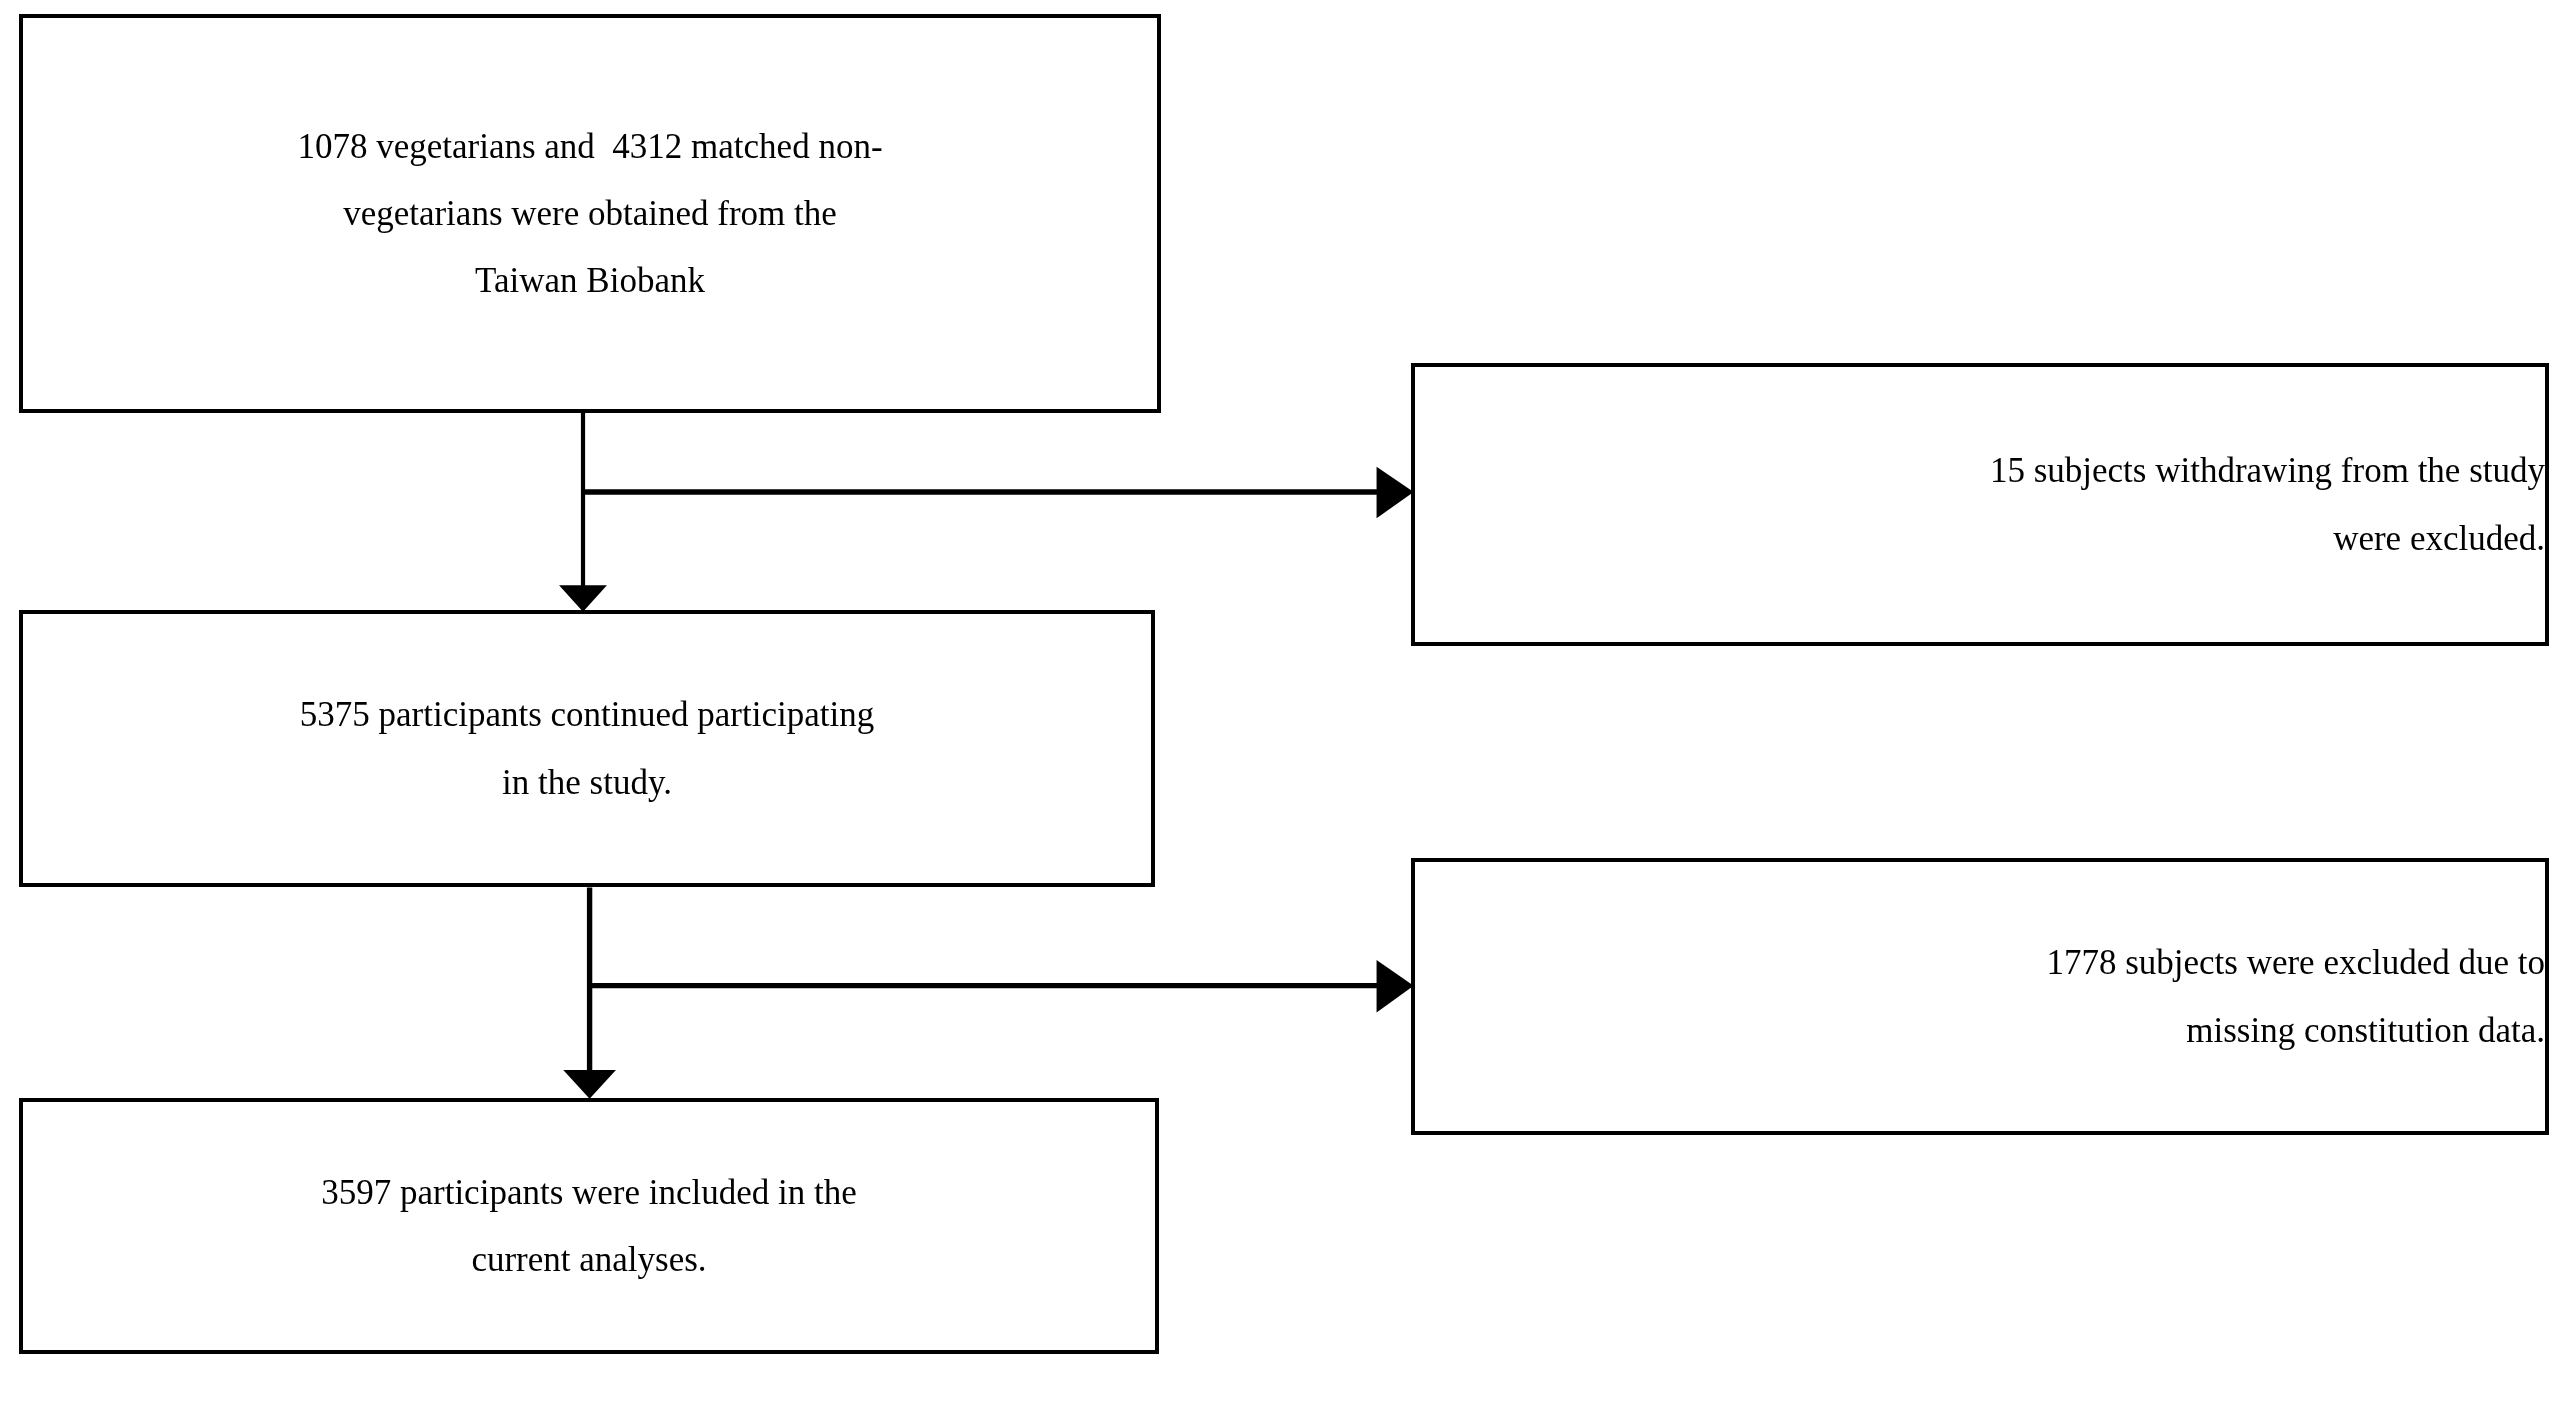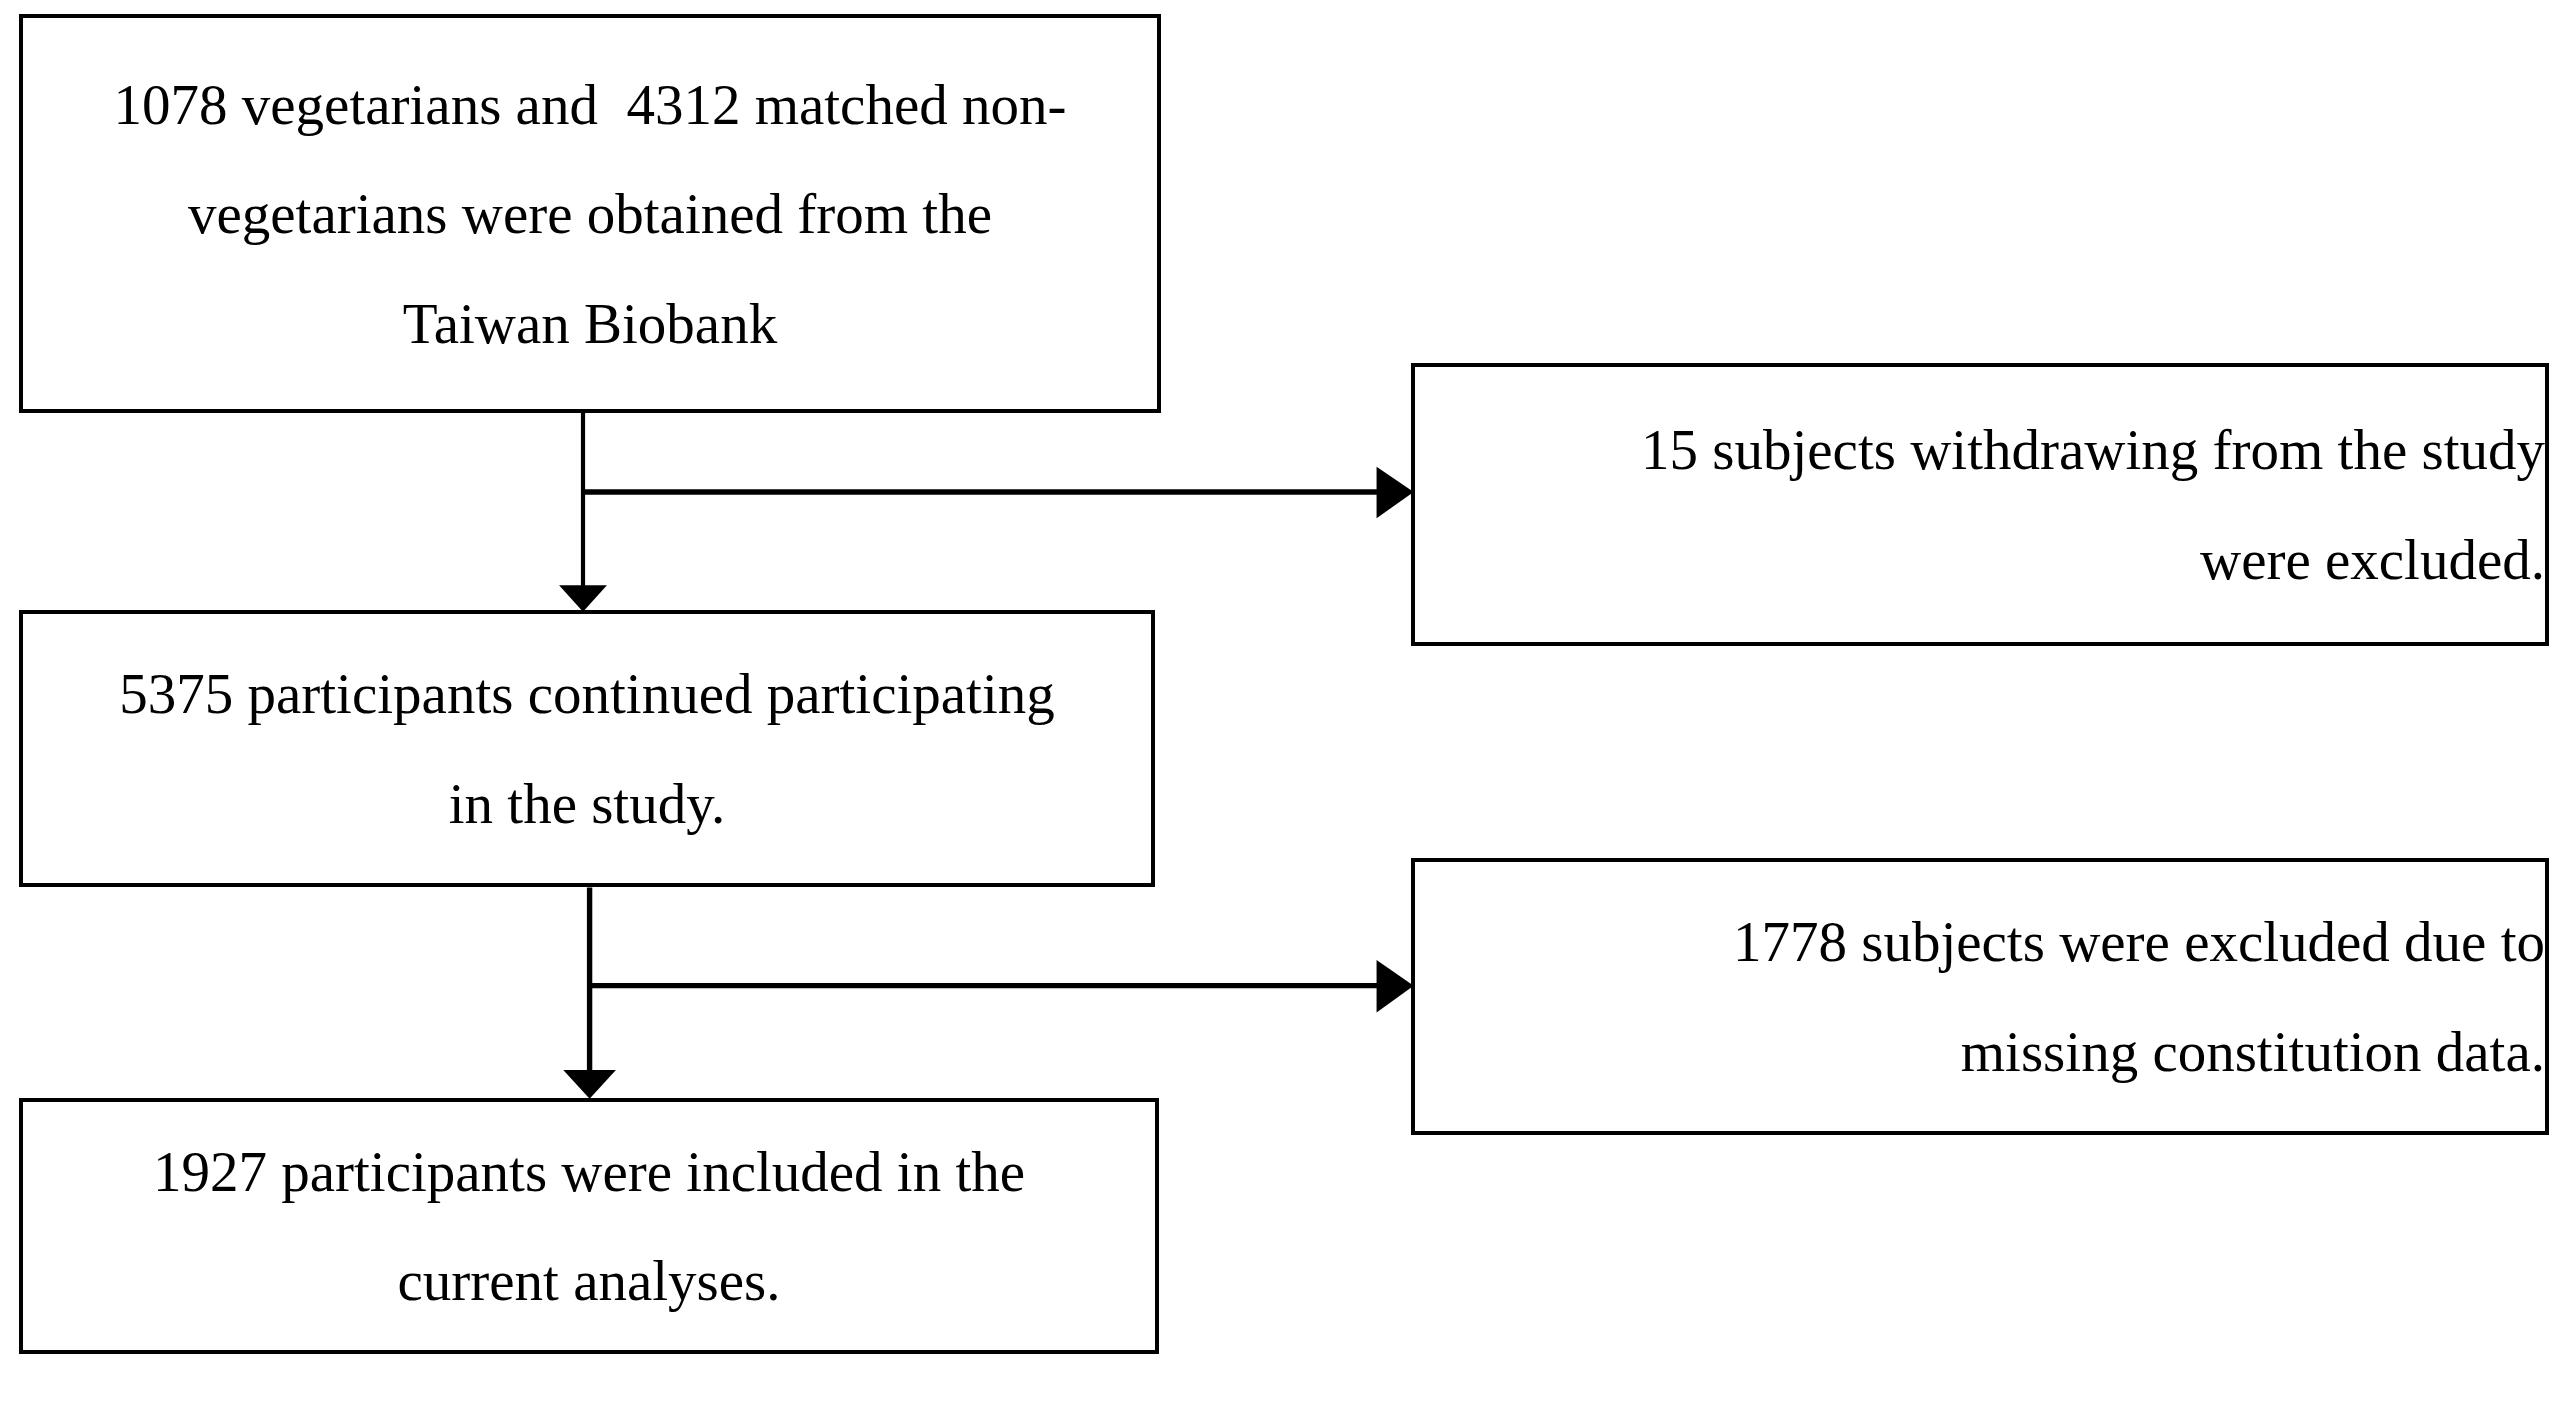--- a/index.html
+++ b/index.html
@@ -21,21 +21,21 @@
     border: 4.2px solid #000000;
     background: #ffffff;
     display: flex;
     flex-direction: column;
     align-items: center;
     justify-content: center;
     text-align: center;
     color: #000000;
   }
   .box-text {
-    font-size: 57px;
+    font-size: 35px;
     line-height: 1.92;
     color: #000000;
     white-space: pre-wrap;
   }
   
   #box-source      { left: 19px;   top: 14.4px;   width: 1142px; height: 399px; }
   #box-continued   { left: 19px;   top: 610px; width: 1136px; height: 277px; }
   #box-included    { left: 19px;   top: 1098px; width: 1140px; height: 256px; }
   #box-withdrawn   { left: 1411px; top: 363px;  width: 1138px; height: 283px; }
   #box-missing     { left: 1411px; top: 858px; width: 1138px; height: 277px; }
@@ -101,18 +101,18 @@
     <div class="box-text">5375 participants continued participating
 in the study.</div>
   </div>
 
   <div class="box" id="box-missing">
     <div class="box-text"> 1778 subjects were excluded due to
 missing constitution data.</div>
   </div>
 
   <div class="box" id="box-included">
-    <div class="box-text">1927 participants were included in the
+    <div class="box-text">3597 participants were included in the
 current analyses.</div>
   </div>
 
 </div>
 
 
 </body></html>

